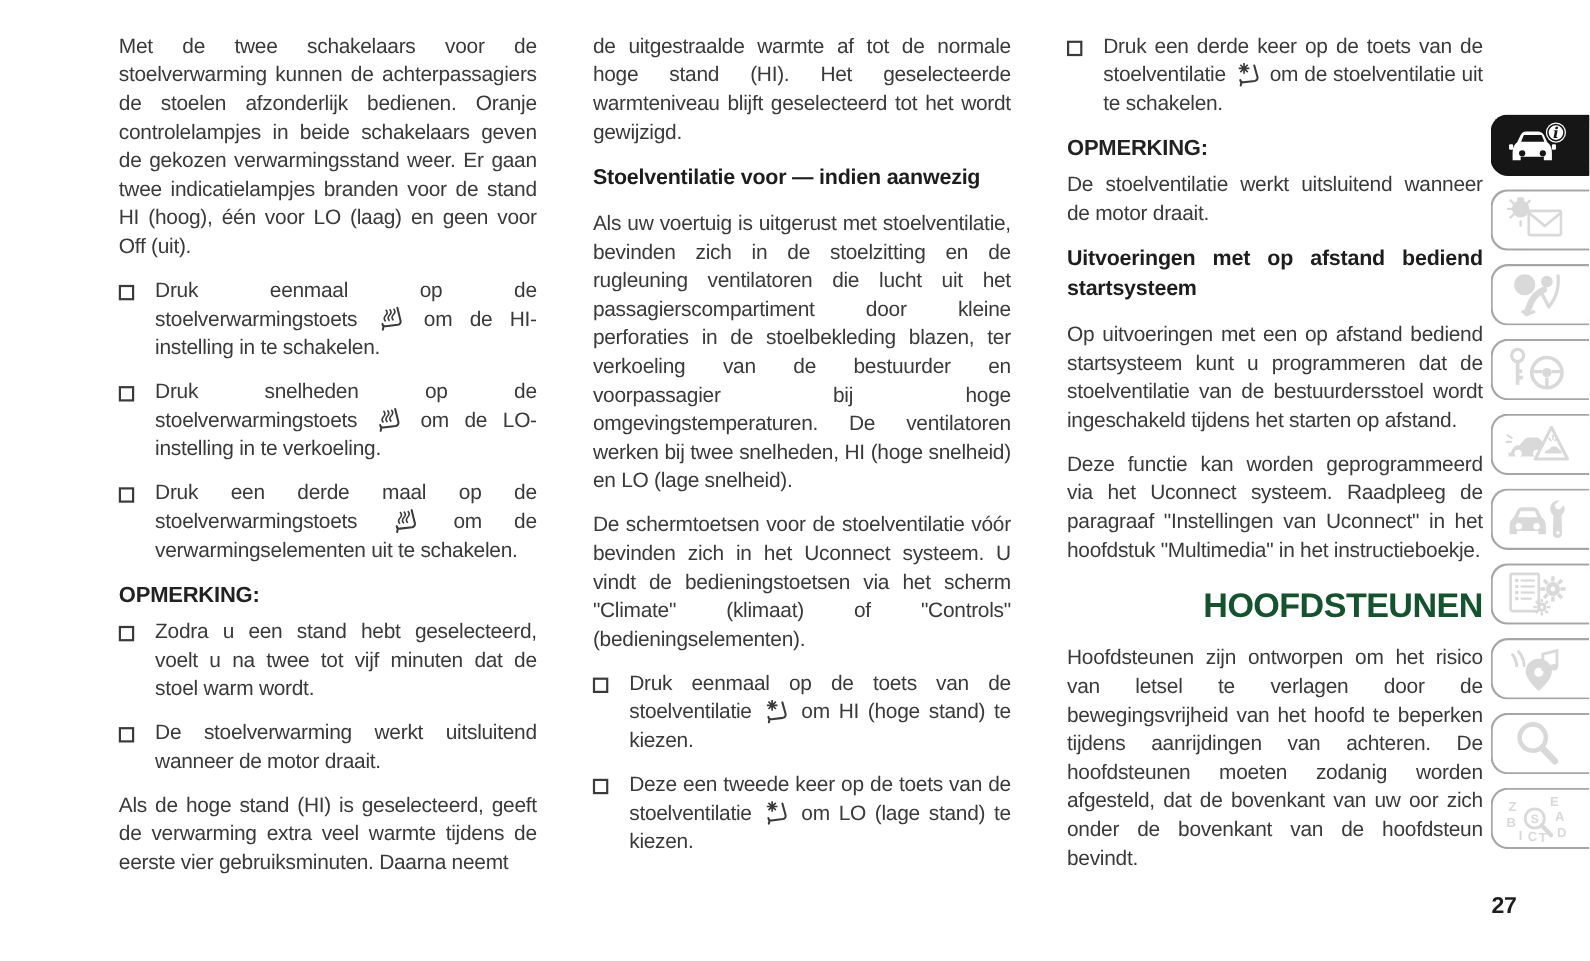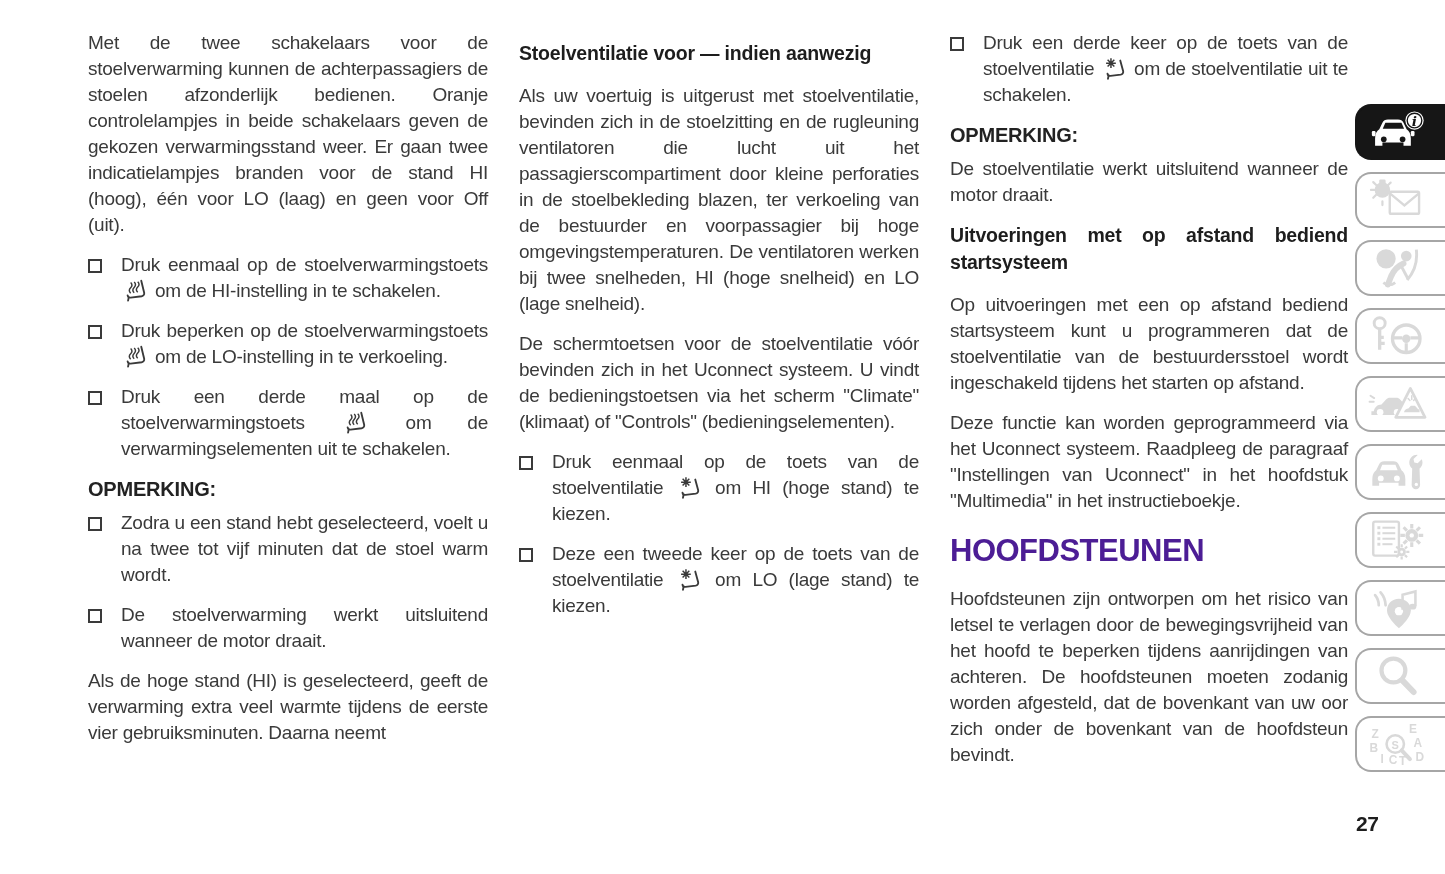--- a/index.html
+++ b/index.html
@@ -5,37 +5,37 @@
   html,body{margin:0;padding:0;}
   body{
     width:1445px;height:874px;overflow:hidden;position:relative;
     background:#ffffff;color:#333333;
     font-family:"Liberation Sans",sans-serif;
   }
   .columns{
     position:absolute;left:88px;top:30px;width:1260px;
     display:grid;grid-template-columns:400px 400px 398px;column-gap:31px;
   }
-  .column{min-width:0;}
+  .column{min-width:0;margin-left:20px;}
   .p,.bullet-body{
     font-size:19px;line-height:26px;letter-spacing:-0.25px;
     text-align:justify;color:#3a3a3a;
   }
   .p{margin:0 0 14px 0;}
   .h-note{
     font-weight:bold;font-size:20px;line-height:26px;color:#222;
     margin:4px 0 8px 0;letter-spacing:-0.2px;
   }
   .h-sub{
     font-weight:bold;font-size:19.5px;line-height:27px;color:#1d1d1d;
     margin:10px 0 16px 0;letter-spacing:-0.2px;text-align:justify;
   }
   .h-chapter{
-    font-weight:bold;font-size:31px;line-height:34px;color:#4c1d95;
-    margin:20px 0 18px 0;letter-spacing:-0.5px;
+    font-weight:bold;font-size:31px;line-height:34px;color:#14532d;
+    margin:20px 0 18px 0;letter-spacing:-0.5px;text-align:right;
   }
   .bullet{display:flex;gap:19px;margin:0 0 14px 0;}
   .cbox{
     flex:0 0 auto;width:10px;height:10px;margin-top:7px;
     border:2px solid #3a3a3a;background:#fff;
   }
   .bullet-body{flex:1;min-width:0;}
   .inline-icon{
     width:25px;height:23px;vertical-align:-5px;margin:0 2px;color:#3a3a3a;
   }
@@ -213,21 +213,21 @@
     <div class="column">
       <div class="p">Met de twee schakelaars voor de stoelverwarming kunnen de achterpassagiers de stoelen afzonderlijk bedienen. Oranje controlelampjes in beide schakelaars geven de gekozen verwarmingsstand weer. Er gaan twee indicatielampjes branden voor de stand HI (hoog), één voor LO (laag) en geen voor Off (uit).</div>
       <div class="bullet">
         <span class="cbox"></span>
         <div class="bullet-body"><span>Druk eenmaal op de stoelverwarmingstoets </span><svg class="inline-icon">
             <use href="#seat-heating-icon"></use>
           </svg><span> om de HI-instelling in te schakelen.</span></div>
       </div>
       <div class="bullet">
         <span class="cbox"></span>
-        <div class="bullet-body"><span>Druk beperken op de stoelverwarmingstoets </span><svg class="inline-icon">
+        <div class="bullet-body"><span>Druk snelheden op de stoelverwarmingstoets </span><svg class="inline-icon">
             <use href="#seat-heating-icon"></use>
           </svg><span> om de LO-instelling in te verkoeling.</span></div>
       </div>
       <div class="bullet">
         <span class="cbox"></span>
         <div class="bullet-body"><span>Druk een derde maal op de stoelverwarmingstoets </span><svg class="inline-icon">
             <use href="#seat-heating-icon"></use>
           </svg><span> om de verwarmingselementen uit te schakelen.</span></div>
       </div>
       <div class="h-note">OPMERKING:</div>
@@ -235,20 +235,21 @@
         <span class="cbox"></span>
         <div class="bullet-body"><span>Zodra u een stand hebt geselecteerd, voelt u na twee tot vijf minuten dat de stoel warm wordt.</span></div>
       </div>
       <div class="bullet">
         <span class="cbox"></span>
         <div class="bullet-body"><span>De stoelverwarming werkt uitsluitend wanneer de motor draait.</span></div>
       </div>
       <div class="p">Als de hoge stand (HI) is geselecteerd, geeft de verwarming extra veel warmte tijdens de eerste vier gebruiksminuten. Daarna neemt</div>
     </div>
     <div class="column">
+      <div class="p">de uitgestraalde warmte af tot de normale hoge stand (HI). Het geselecteerde warmteniveau blijft geselecteerd tot het wordt gewijzigd.</div>
       <div class="h-sub">Stoelventilatie voor — indien aanwezig</div>
       <div class="p">Als uw voertuig is uitgerust met stoelventilatie, bevinden zich in de stoelzitting en de rugleuning ventilatoren die lucht uit het passagierscompartiment door kleine perforaties in de stoelbekleding blazen, ter verkoeling van de bestuurder en voorpassagier bij hoge omgevingstemperaturen. De ventilatoren werken bij twee snelheden, HI (hoge snelheid) en LO (lage snelheid).</div>
       <div class="p">De schermtoetsen voor de stoelventilatie vóór bevinden zich in het Uconnect systeem. U vindt de bedieningstoetsen via het scherm "Climate" (klimaat) of "Controls" (bedieningselementen).</div>
       <div class="bullet">
         <span class="cbox"></span>
         <div class="bullet-body"><span>Druk eenmaal op de toets van de stoelventilatie </span><svg class="inline-icon">
             <use href="#seat-ventilation-icon"></use>
           </svg><span> om HI (hoge stand) te kiezen.</span></div>
       </div>
       <div class="bullet">

